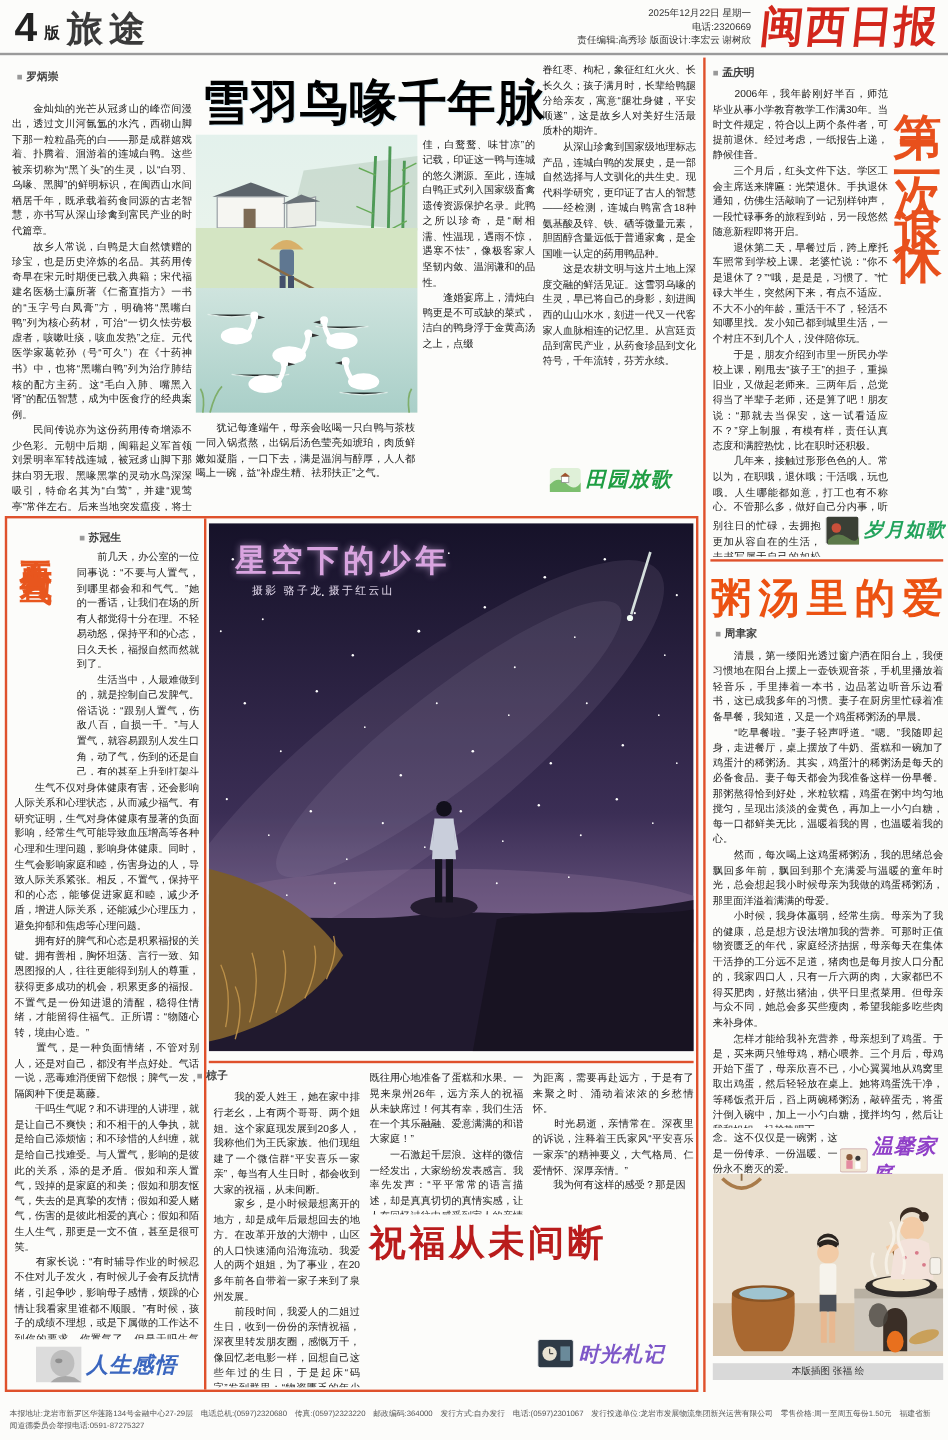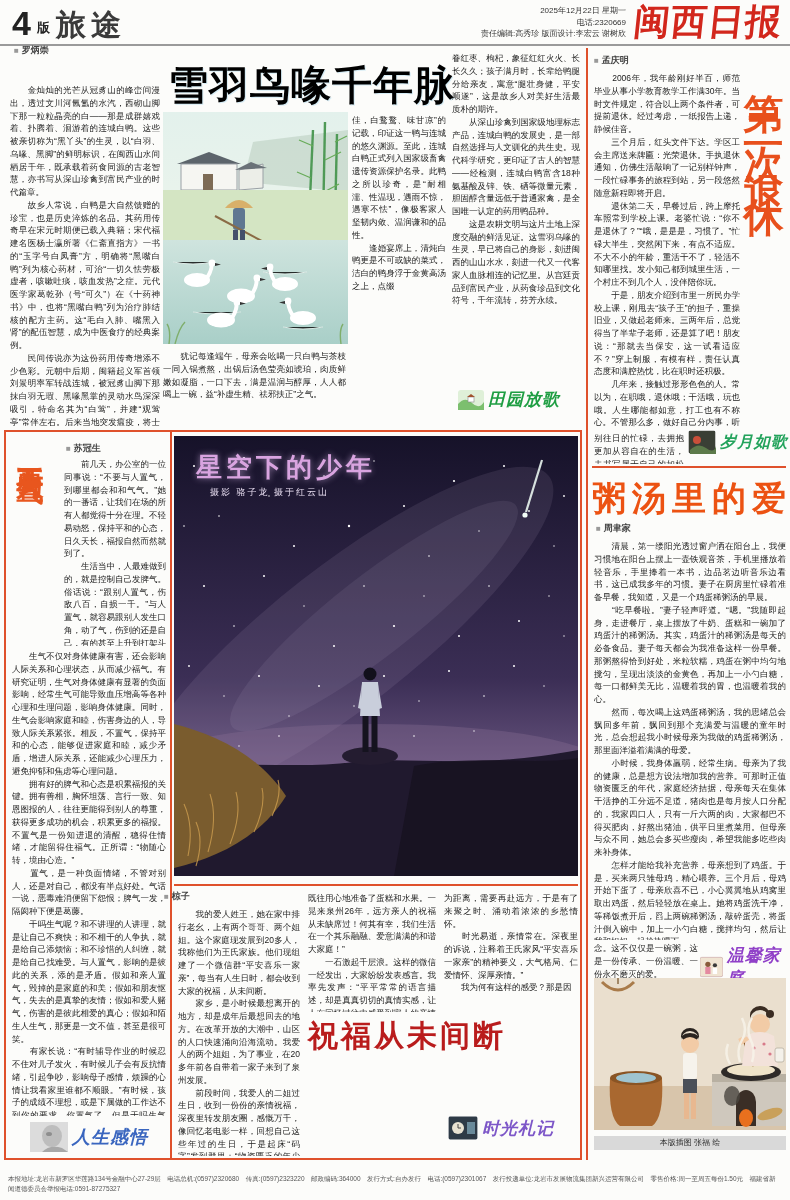--- a/index.html
+++ b/index.html
@@ -57,21 +57,21 @@
   <div class="abs head-right">
     <div class="pubinfo">
       <div>2025年12月22日  星期一</div>
       <div>电话:2320669</div>
       <div>责任编辑:高秀珍  版面设计:李宏云 谢树欣</div>
     </div>
     <div class="masthead">闽西日报</div>
   </div>
   <div class="abs head-rule"></div>
 
-  <div class="abs byline" style="left:14px;top:44px;"><span class="sq">■</span><span>罗炳崇</span></div>
+  <div class="abs byline" style="left:14px;top:58px;"><span class="sq">■</span><span>罗炳崇</span></div>
   <div class="abs art" style="left:10px;top:84px;width:150px;height:342px;">
       <p>　　金灿灿的光芒从冠豸山的峰峦间漫出，透过文川河氤氲的水汽，西砌山脚下那一粒粒晶亮的白——那是成群嬉戏着、扑腾着、洄游着的连城白鸭。这些被亲切称为“黑丫头”的生灵，以“白羽、乌喙、黑脚”的鲜明标识，在闽西山水间栖居千年，既承载着药食同源的古老智慧，亦书写从深山珍禽到富民产业的时代篇章。</p>
       <p>　　故乡人常说，白鸭是大自然馈赠的珍宝，也是历史淬炼的名品。其药用传奇早在宋元时期便已载入典籍；宋代福建名医杨士瀛所著《仁斋直指方》一书的“玉字号白凤膏”方，明确将“黑嘴白鸭”列为核心药材，可治“一切久怯劳极虚者，咳嗽吐痰，咳血发热”之症。元代医学家葛乾孙（号“可久”）在《十药神书》中，也将“黑嘴白鸭”列为治疗肺结核的配方主药。这“毛白入肺、嘴黑入肾”的配伍智慧，成为中医食疗的经典案例。</p>
       <p>　　民间传说亦为这份药用传奇增添不少色彩。元朝中后期，闽籍起义军首领刘景明率军转战连城，被冠豸山脚下那抹白羽无瑕、黑喙黑掌的灵动水鸟深深吸引，特命名其为“白莺”，并建“观莺亭”常伴左右。后来当地突发瘟疫，将士和乡亲们寒热交加，咳血不止，几经救治无法排除，众人束手无策之际，游方神医葛洪居士和徒弟葛乾孙到此，几经探索，终将白莺烹煮入药，未想达到奇效，瘟疫迅速得到遏制，病患逐渐康复。这一奇迹让白莺的药用价值在民间广泛流传，成为百姓眼中“治疫佳禽”的灵禽。这白莺，后经驯养成为今天的白鸭。</p>
     </div>
   <div class="abs h-main" style="left:168px;top:58px;">雪羽鸟喙千年脉</div>
 
   <div class="abs" style="left:163px;top:112px;">
     <svg width="185" height="232" viewBox="0 0 185 232">
       <defs>

